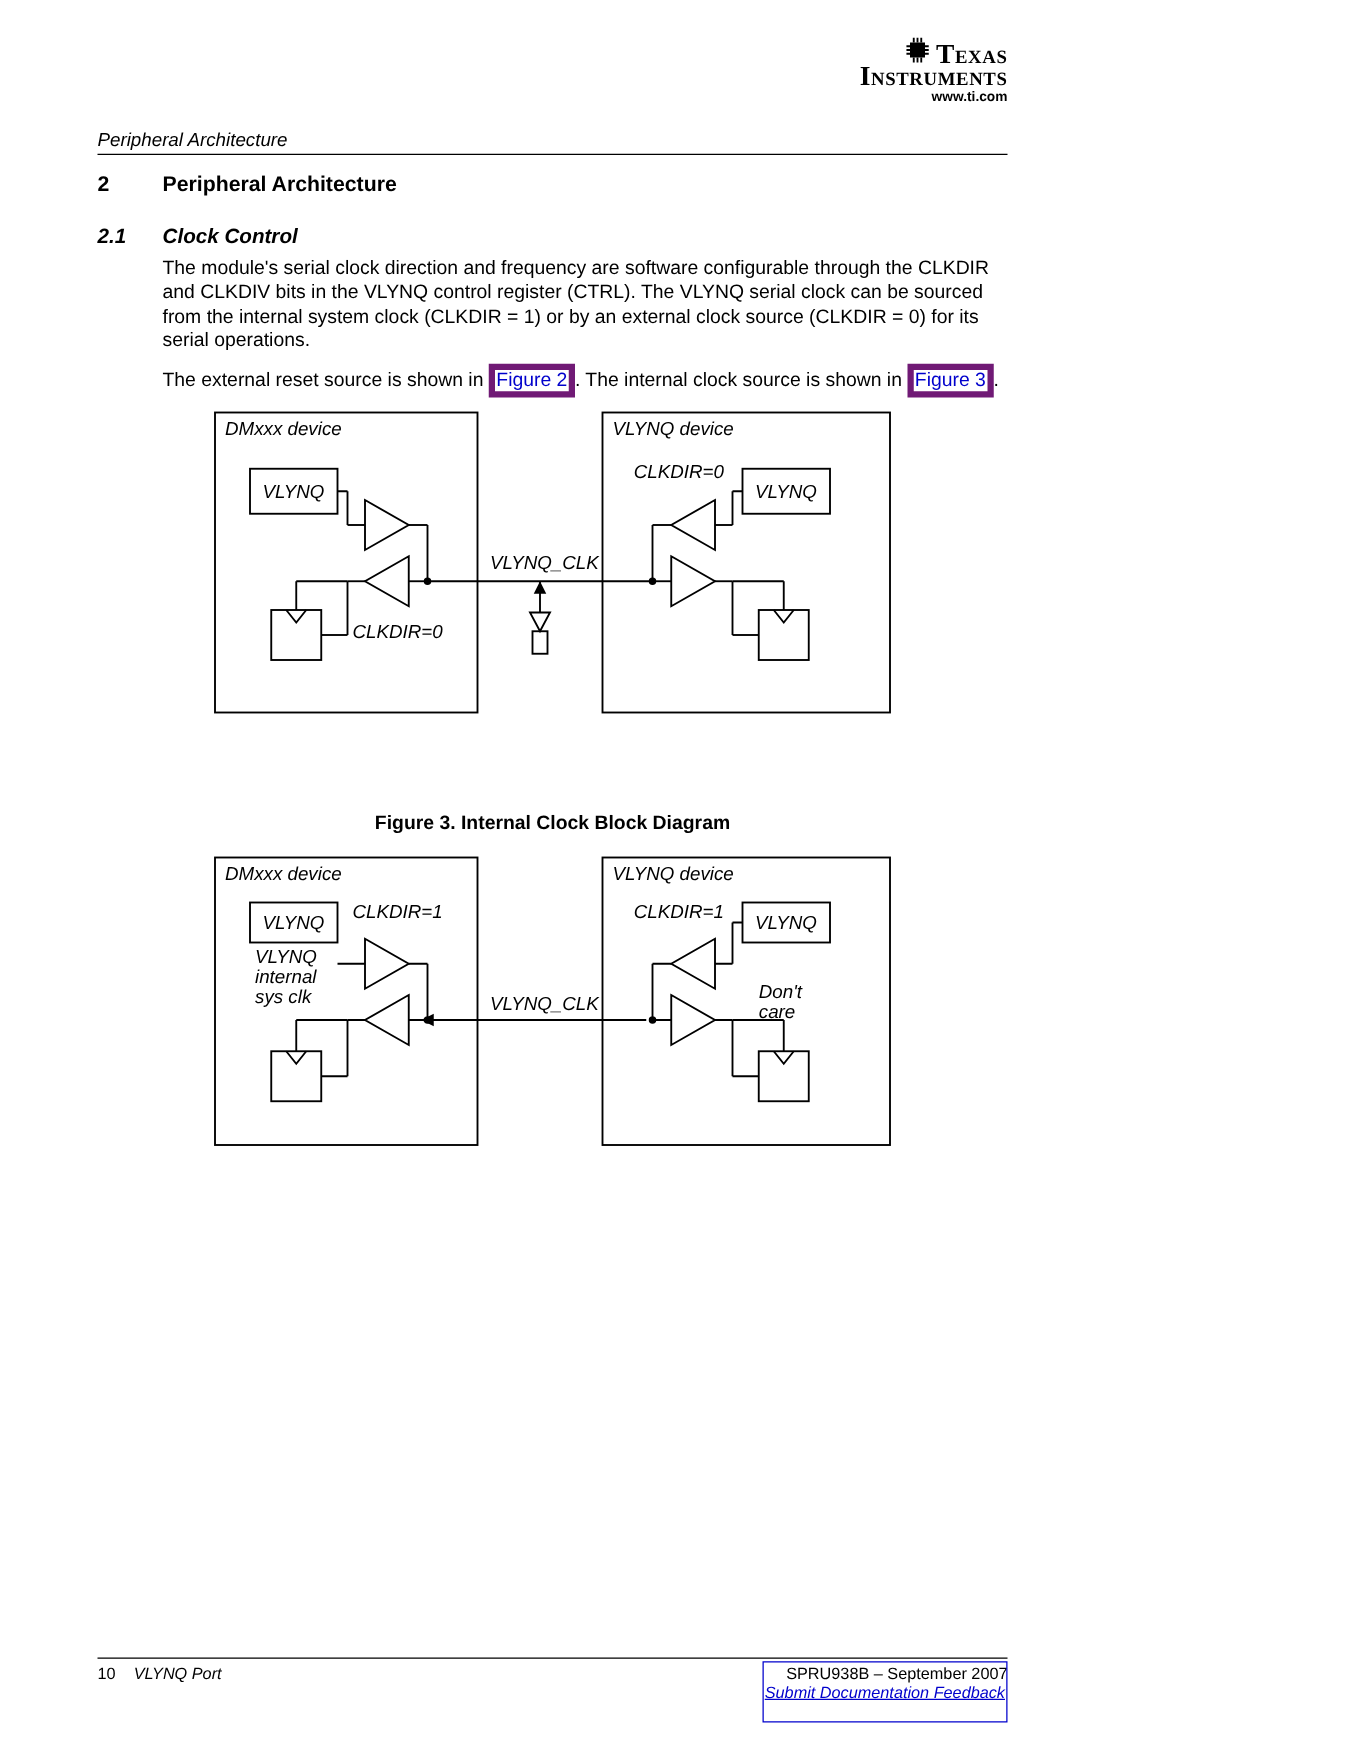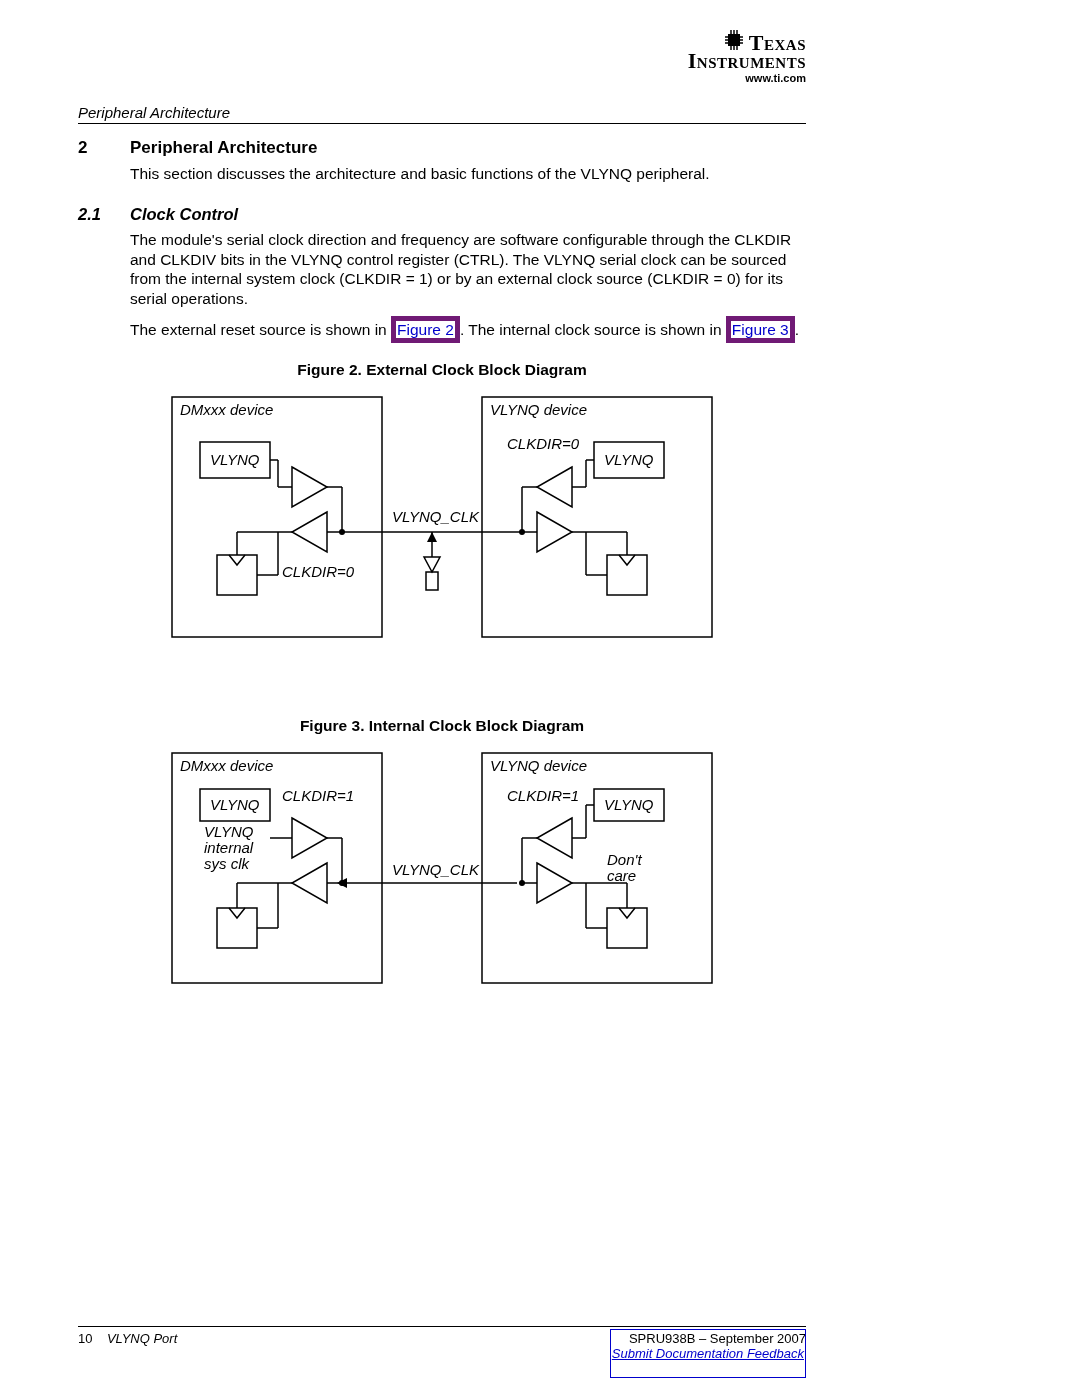--- a/index.html
+++ b/index.html
@@ -168,33 +168,31 @@
       <div class="url">www.ti.com</div>
     </div>
   </div>
 
   <div class="running-head">Peripheral Architecture</div>
 
   <div class="sec-row">
     <div class="sec-num">2</div>
     <div class="sec-title">Peripheral Architecture</div>
   </div>
-  <div class="body-text">This section discusses the architecture and basic functions of the VLYNQ peripheral.</div>
 
   <div class="subsec-row">
     <div class="subsec-num">2.1</div>
     <div class="subsec-title">Clock Control</div>
   </div>
 
   <div class="body-text">The module's serial clock direction and frequency are software configurable through the CLKDIR and CLKDIV bits in the VLYNQ control register (CTRL). The VLYNQ serial clock can be sourced from the internal system clock (CLKDIR = 1) or by an external clock source (CLKDIR = 0) for its serial operations.</div>
   <div class="body-text" style="margin-top:12px">
     <span>The external reset source is shown in </span><a href="#" class="figlink">Figure 2</a><span>. The internal clock source is shown in </span><a href="#" class="figlink">Figure 3</a><span>.</span>
   </div>
 
-  <div class="fig-caption">Figure 2. External Clock Block Diagram</div>
   <div class="diagram-wrap">
     <svg width="560" height="260">
 
       <rect x="10" y="10" width="210" height="240" fill="none" stroke="#000" stroke-width="1.5"></rect>
       <text x="18" y="28">DMxxx device</text>
 
       <rect x="38" y="55" width="70" height="36" fill="none" stroke="#000" stroke-width="1.5"></rect>
       <text x="48" y="78">VLYNQ</text>
 
       <rect x="55" y="168" width="40" height="40" fill="none" stroke="#000" stroke-width="1.5"></rect>

